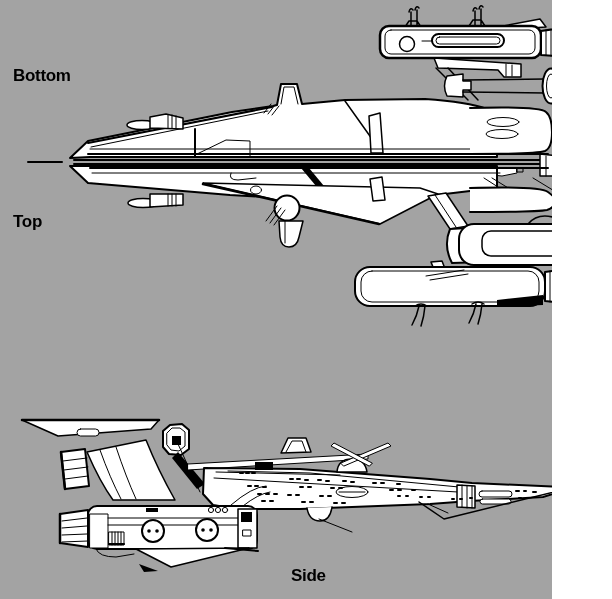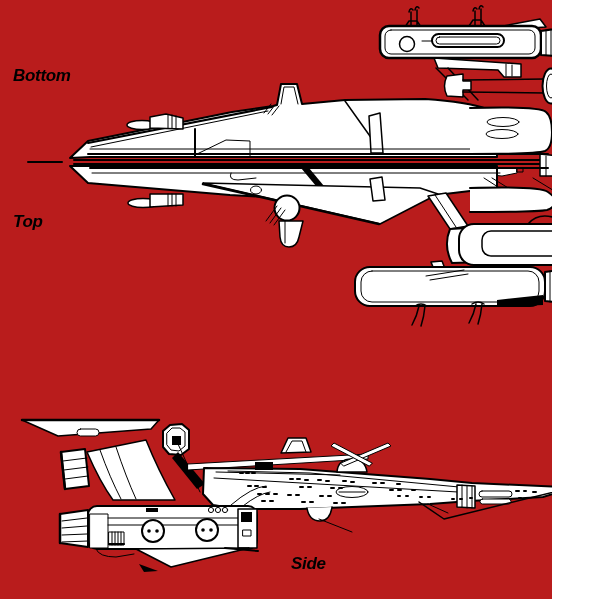--- a/index.html
+++ b/index.html
@@ -1,21 +1,21 @@
 <!DOCTYPE html>
 <html><head>
 <meta charset="utf-8">
 <style>
   html,body{margin:0;padding:0;background:#fff;}
-  .canvas{position:relative;width:552px;height:599px;background:#b91c1c;overflow:hidden;
-          font-family:"Liberation Sans",sans-serif;font-style:italic;}
+  .canvas{position:relative;width:552px;height:599px;background:#a3a3a3;overflow:hidden;
+          font-family:"Liberation Sans",sans-serif;}
   .view-label{position:absolute;font-weight:700;font-size:17px;letter-spacing:-.3px;color:#000;}
   #lbl-bottom{left:13px;top:66px;}
   #lbl-top{left:13px;top:212px;}
-  #lbl-side{left:291px;top:554px;}
+  #lbl-side{left:291px;top:566px;}
   svg{position:absolute;left:0;top:0;}
   svg *{stroke:#000;fill:none;stroke-width:1.5;stroke-linejoin:round;stroke-linecap:round;}
   svg .w{fill:#ffffff;}
   svg .blk{fill:#000000;stroke:none;}
   svg .thin{stroke-width:1;}
   svg .med{stroke-width:2;}
   svg .hvy{stroke-width:2.5;}
 </style>
 </head>
 <body>

